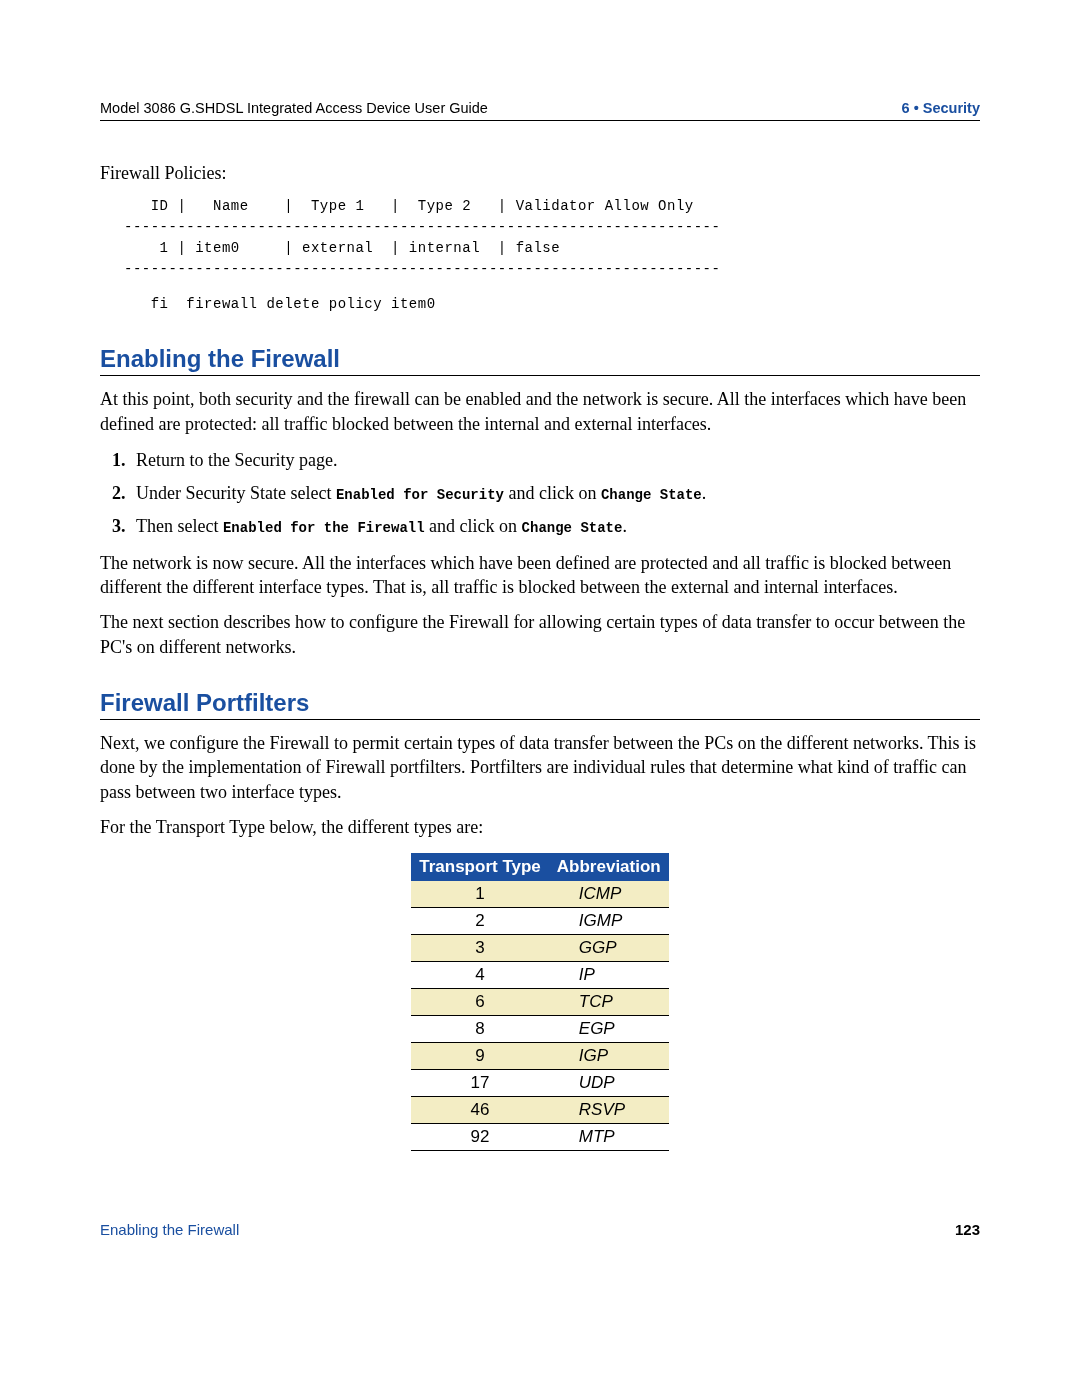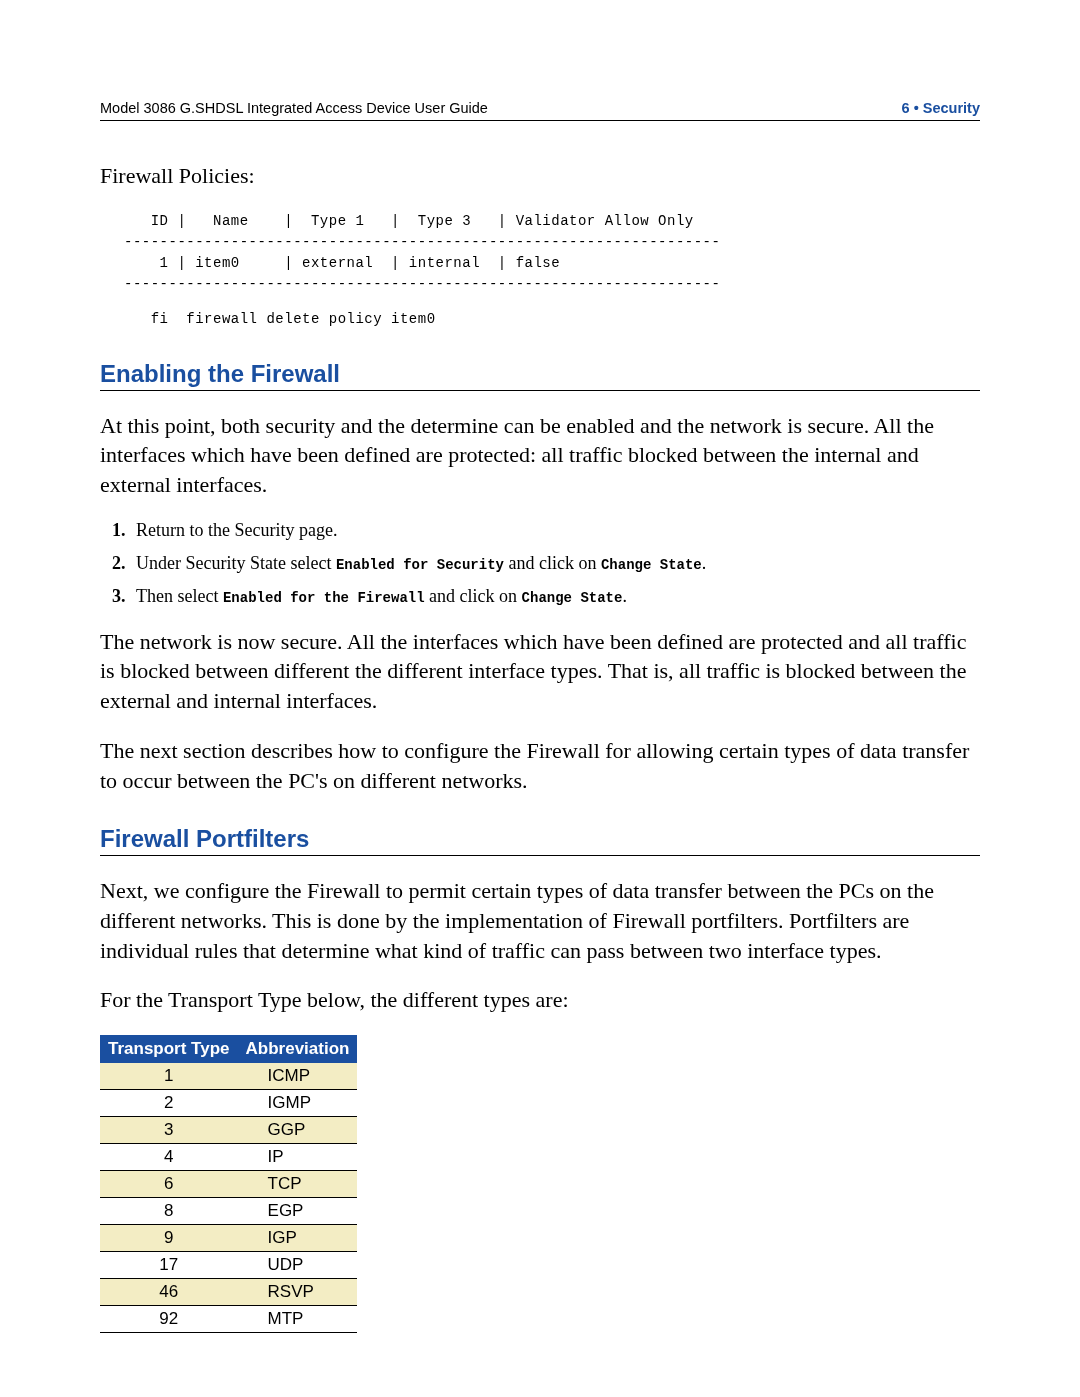--- a/index.html
+++ b/index.html
@@ -26,23 +26,23 @@
   }
   .header-left {
     color: #000;
     font-weight: 400;
   }
   .header-right {
     color: #1a4fa0;
     font-weight: 700;
   }
   .body-text {
-    font-size: 22px;
+    font-size: 18px;
     line-height: 1.35;
-    margin: 20px 0;
+    margin: 11px 0;
   }
   .mono-block {
     font-family: 'Courier New', monospace;
     font-size: 14px;
     white-space: pre;
     line-height: 1.5;
     margin: 8px 0 14px 24px;
     letter-spacing: 0.5px;
   }
   .italic { font-style: italic; }
@@ -69,20 +69,21 @@
     font-size: 18px;
     margin-bottom: 12px;
     font-family: Georgia, 'Times New Roman', serif;
     padding-left: 6px;
   }
   ol.steps li::marker {
     font-weight: bold;
   }
   .table-wrap {
     display:flex;
+    justify-content:center;
     margin-top: 14px;
   }
   table.transport {
     border-collapse: collapse;
     font-family: Arial, Helvetica, sans-serif;
     font-size: 17px;
   }
   table.transport th {
     background: #1a4fa0;
     color: #fff;
@@ -95,20 +96,21 @@
     text-align: center;
     border-bottom: 1px solid #000;
   }
   table.transport tr.odd td {
     background: #f3edc4;
   }
   table.transport td.abbr {
     text-align: left;
     padding-left: 30px;
     padding-right: 30px;
+    font-style: italic;
   }
   table.transport td.num {
     text-align: center;
     padding-left: 50px;
     padding-right: 50px;
   }
   .footer-row {
     display:flex;
     justify-content: space-between;
     margin-top: 70px;
@@ -123,31 +125,31 @@
 
 <div class="page">
 
   <div class="header-row">
     <span class="header-left">Model 3086 G.SHDSL Integrated Access Device User Guide</span>
     <span class="header-right">6 • Security</span>
   </div>
 
   <p class="body-text">Firewall Policies:</p>
 
-  <div class="mono-block">   ID |   Name    |  Type 1   |  Type 3   | Validator Allow Only
+  <div class="mono-block">   ID |   Name    |  Type 1   |  Type 2   | Validator Allow Only
 -------------------------------------------------------------------
     1 | item0     | external  | internal  | false
 -------------------------------------------------------------------</div>
 
   <div class="mono-block">   fi  firewall delete policy item0</div>
 
 
   <h2 class="section">Enabling the Firewall</h2>
 
-  <p class="body-text">At this point, both security and the determine can be enabled and the network is secure. All the interfaces which have been defined are protected:  all traffic blocked between the internal and external interfaces.</p>
+  <p class="body-text">At this point, both security and the firewall can be enabled and the network is secure. All the interfaces which have been defined are protected:  all traffic blocked between the internal and external interfaces.</p>
 
   <ol class="steps">
     <li>
       <span>Return to the Security page.</span>
     </li>
     <li>
       <span>Under Security State select </span><span class="mono-inline">Enabled for Security</span><span> and click on </span><span class="mono-inline">Change State</span><span>.</span>
     </li>
     <li>
       <span>Then select </span><span class="mono-inline">Enabled for the Firewall</span><span> and click on </span><span class="mono-inline">Change State</span><span>.</span>

